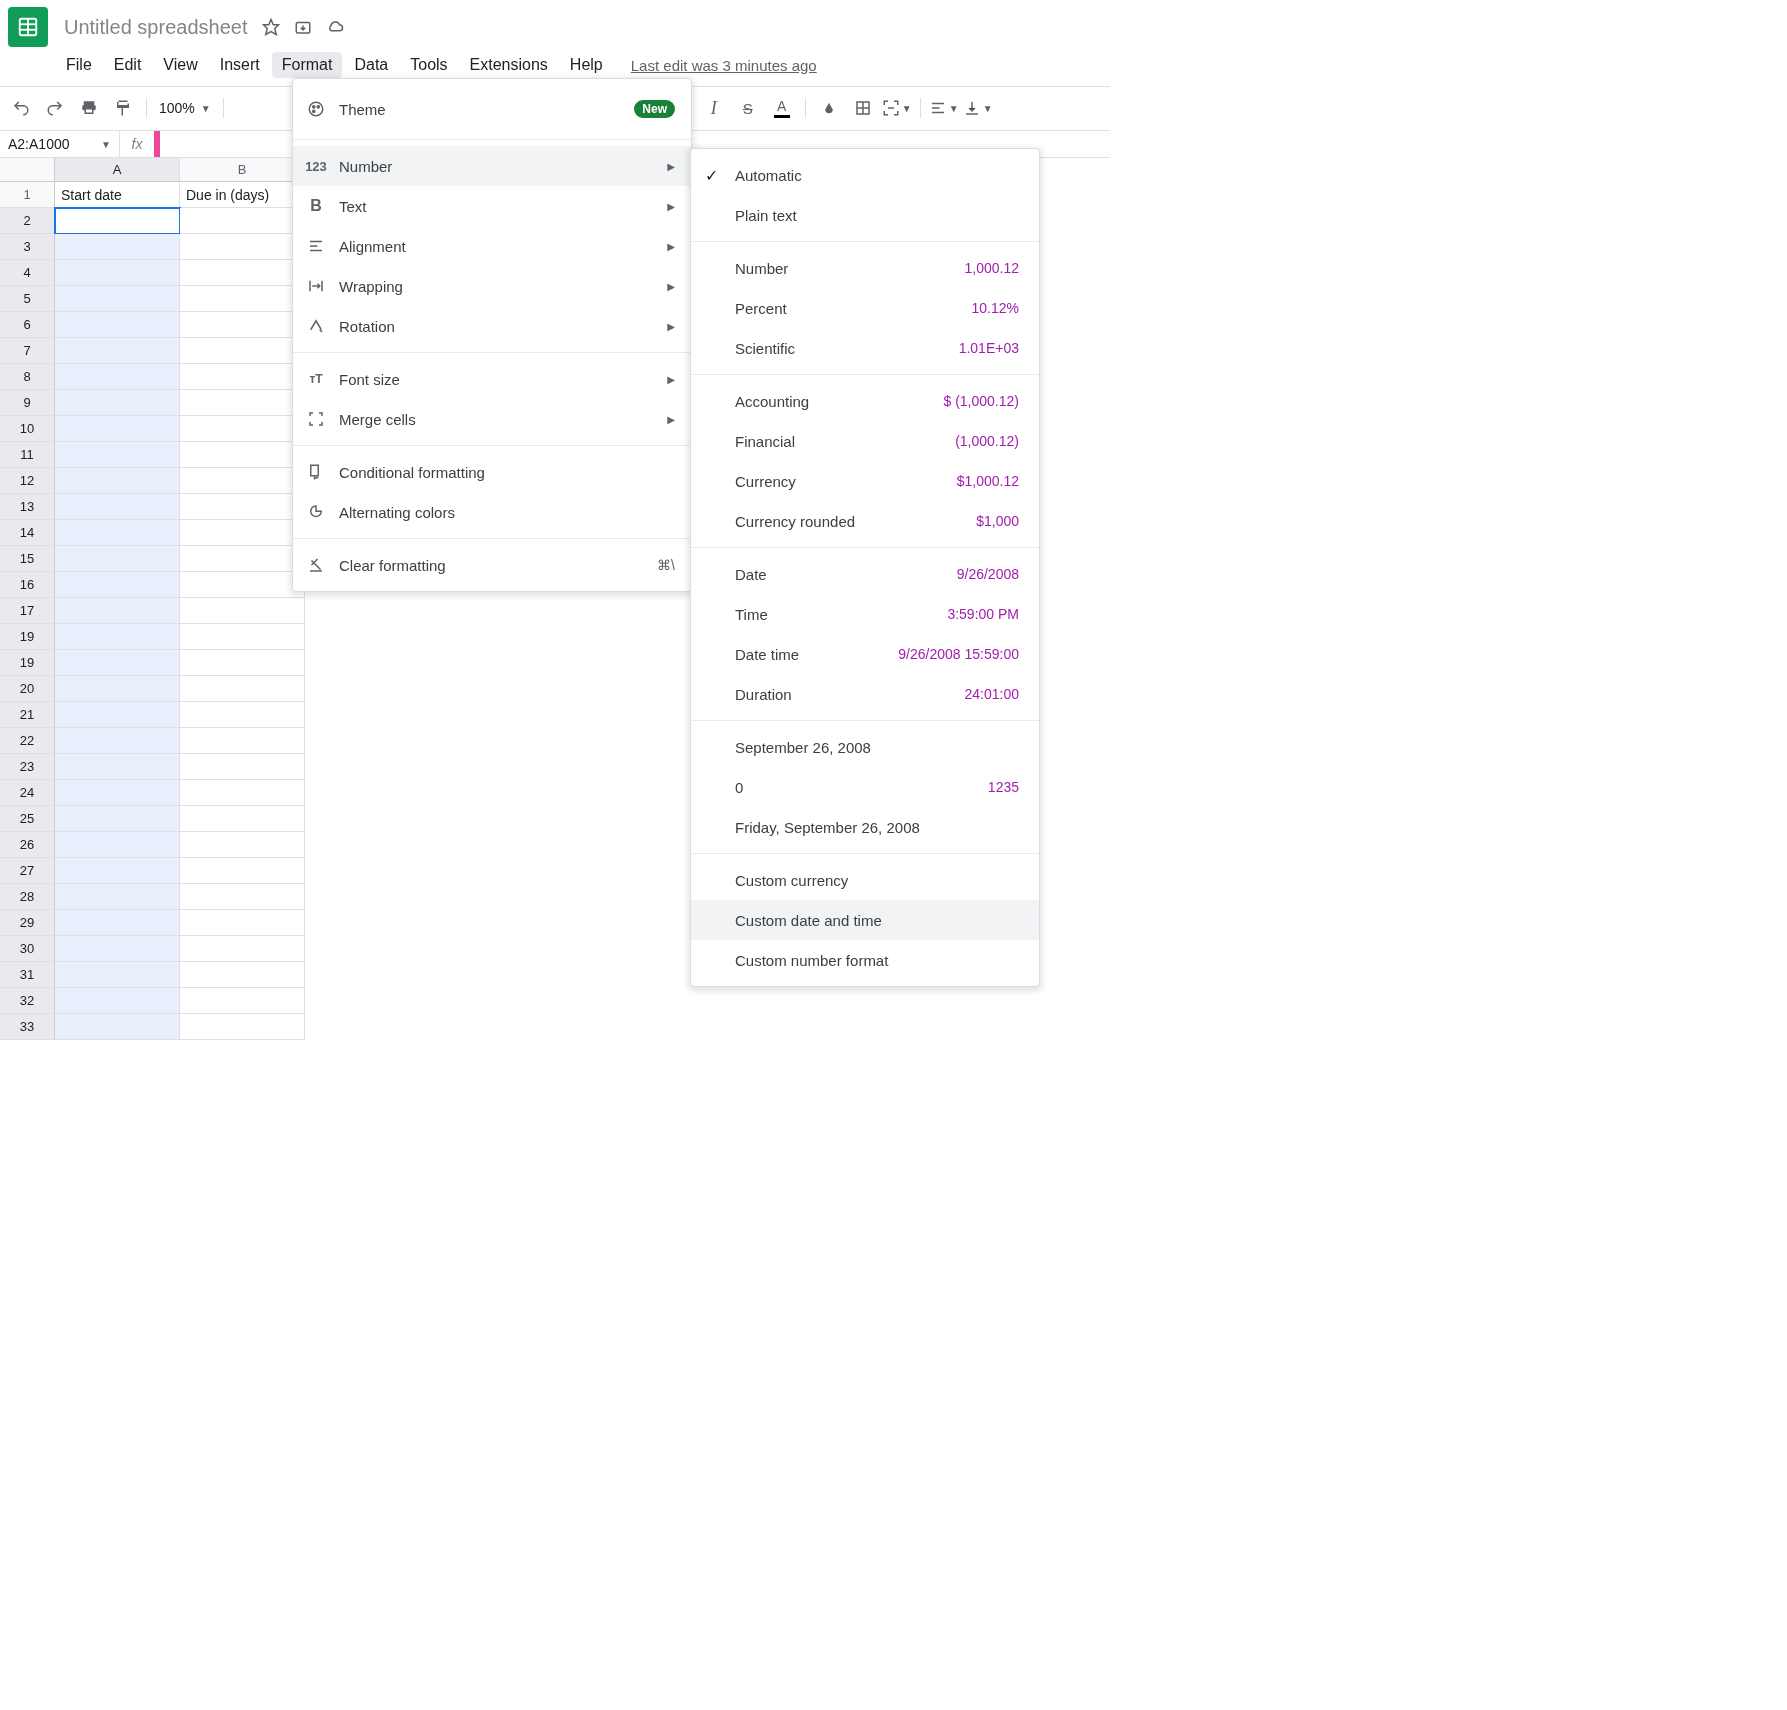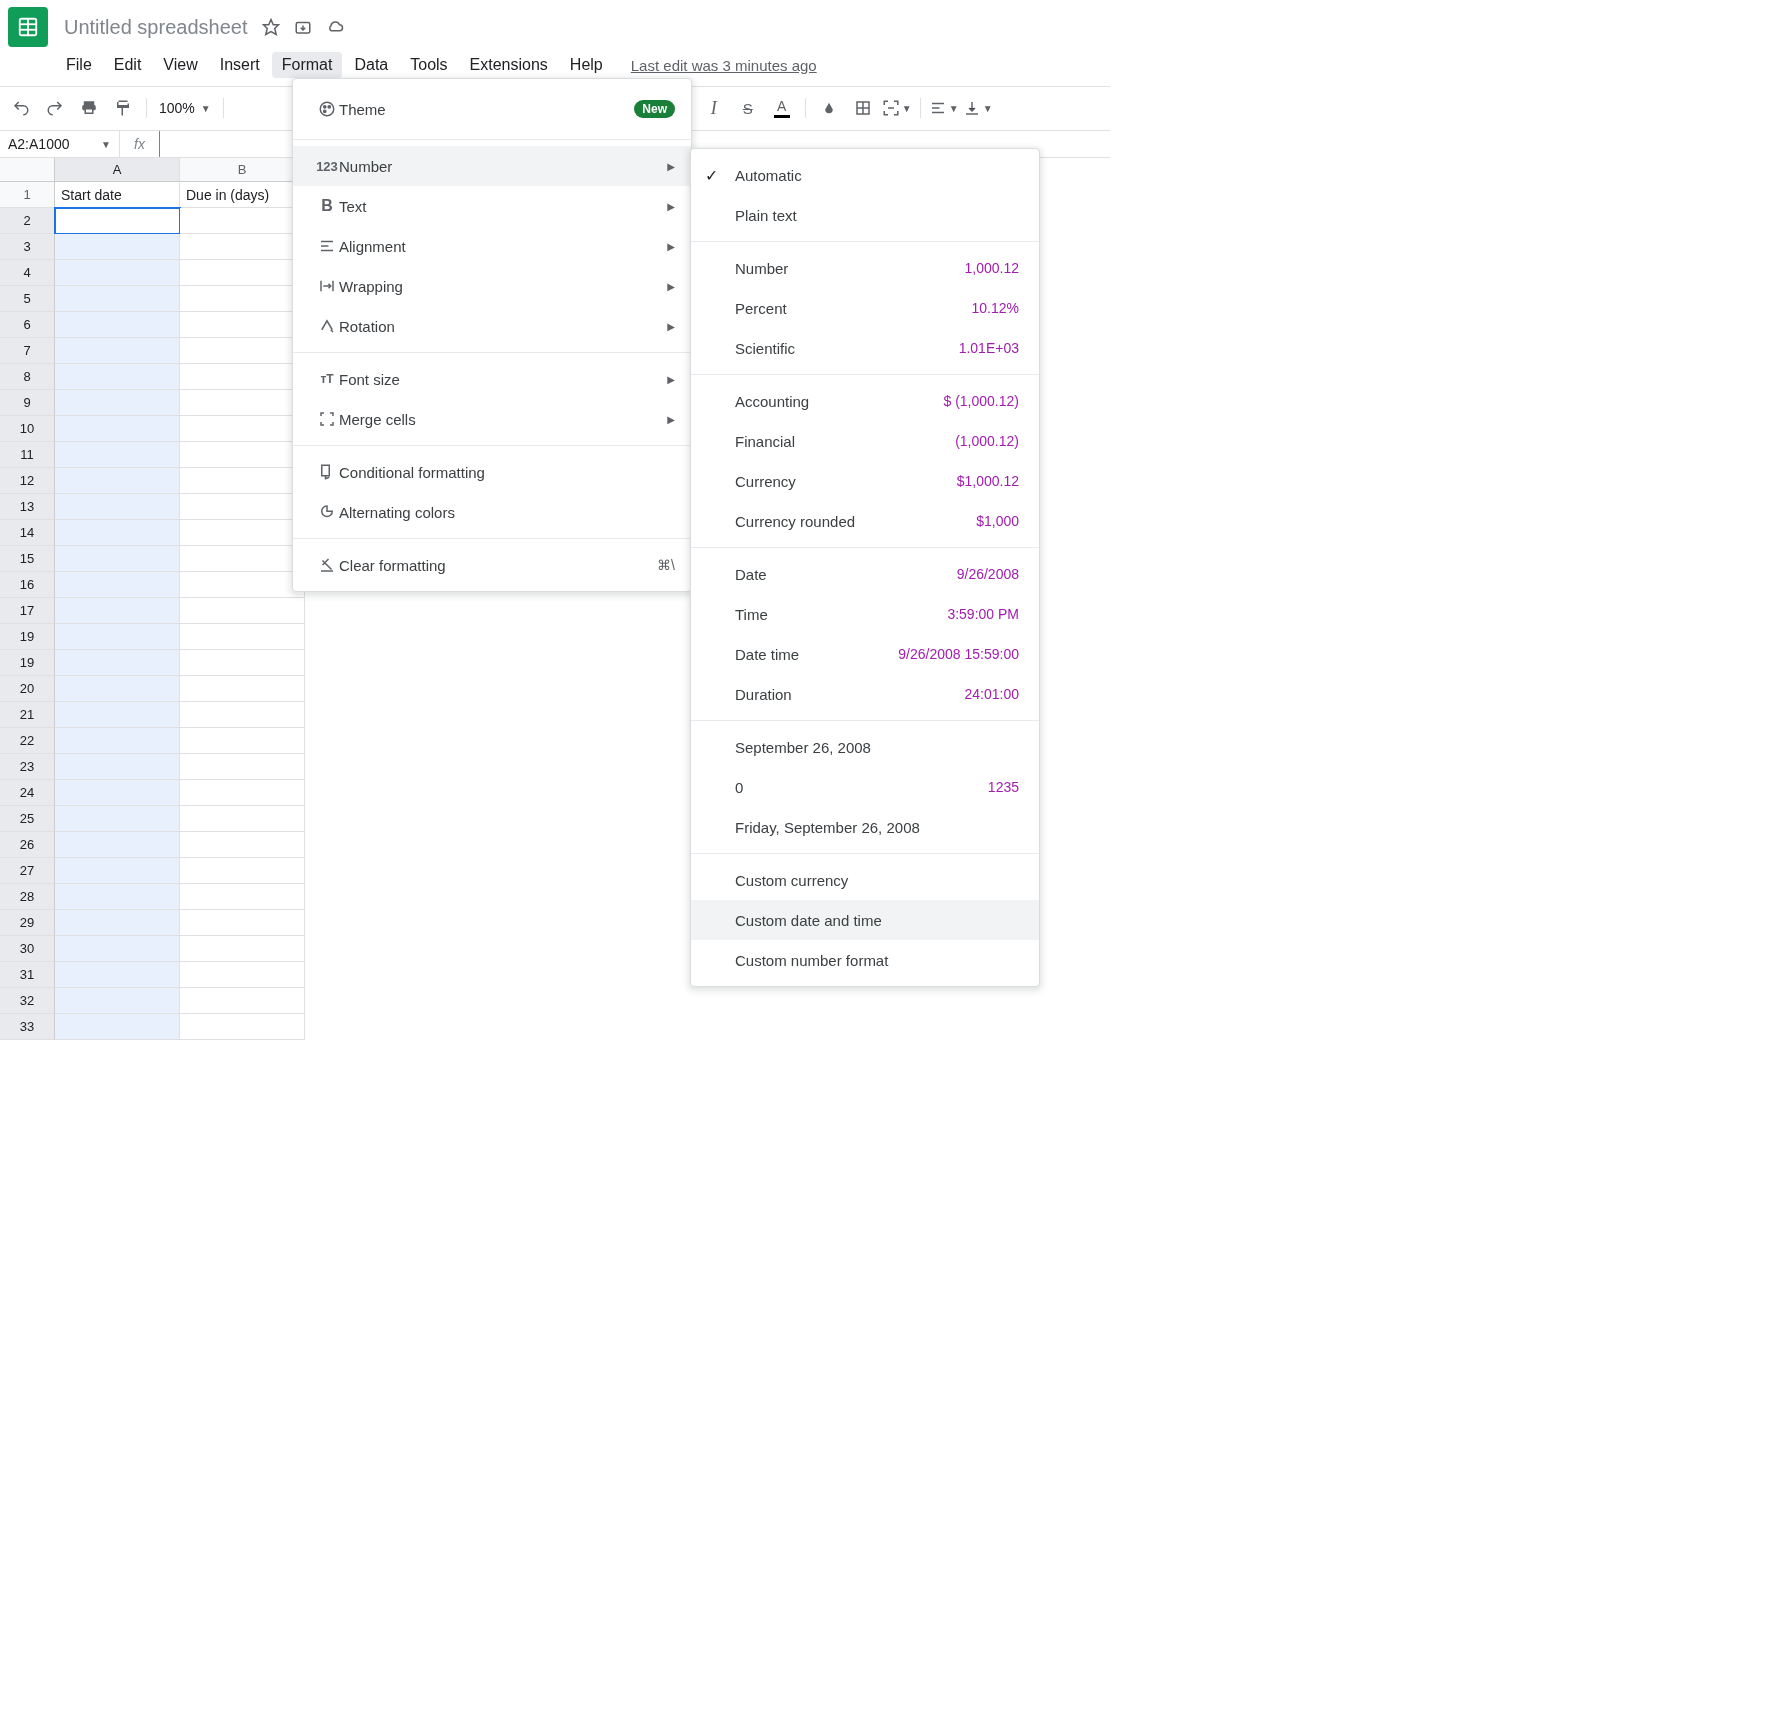--- a/index.html
+++ b/index.html
@@ -23,21 +23,21 @@
 .toolbar { height:44px; border-top:1px solid #e0e0e0; border-bottom:1px solid #fff; display:flex; align-items:center; padding:0 4px; margin-top:6px;}
 .tool { width:34px; height:34px; display:flex; align-items:center; justify-content:center; color:#5f6368; }
 .tool.sep { width:0; border-left:1px solid #e0e0e0; height:20px; margin:0 6px; }
 .zoom { display:flex; align-items:center; gap:4px; color:#202124; font-size:14px; padding:0 6px;}
 .toolbar .spacer1 { width:420px; }
 .tc-underline { border-bottom:3px solid #000; padding-bottom:1px; width:16px; text-align:center;}
 
 
 .fxrow { height:28px; display:flex; align-items:stretch; border-top:1px solid #e0e0e0; border-bottom:1px solid #e0e0e0;}
 .namebox { width:120px; border-right:1px solid #e0e0e0; display:flex; align-items:center; justify-content:space-between; padding:0 8px; font-size:14px;}
-.fx-label { width:40px; display:flex; align-items:center; justify-content:center; font-style:italic; color:#80868b; border-right:1px solid #ec4899;}
+.fx-label { width:40px; display:flex; align-items:center; justify-content:center; font-style:italic; color:#80868b; border-right:6px solid #ec4899;}
 .fx-input { flex:1; padding:0 8px; background:#fff;}
 
 
 .grid { position:relative; user-select:none;}
 .colheaders { display:flex; height:24px; margin-left:55px; }
 .colheaders .ch { border-right:1px solid #e0e0e0; border-bottom:1px solid #cccccc; text-align:center; font-size:13px; color:#5f6368; line-height:24px; background:#f8f9fa;}
 .ch.A{width:125px;} .ch.B{width:125px;}
 .rows { display:flex; flex-direction:column; }
 .row { display:flex; height:26px; }
 .rowhead { width:55px; border-right:1px solid #ccc; border-bottom:1px solid #e0e0e0; background:#f8f9fa; font-size:13px; color:#5f6368; text-align:center; line-height:26px;}
@@ -47,21 +47,21 @@
 .cell.active{ outline:2px solid #1a73e8; outline-offset:-1px; background:#fff;}
 .rowhead.hl, .ch.hl{ background:#e8eaed; color:#202124;}
 .corner { position:absolute; left:0; top:0; width:55px; height:24px; background:#f8f9fa; border-right:1px solid #ccc; border-bottom:1px solid #ccc;}
 
 
 .menu { position:absolute; background:#fff; border:1px solid #dadce0; border-radius:4px; box-shadow:0 2px 6px 2px rgba(60,64,67,.15); padding:6px 0; font-size:15px; color:#3c4043; }
 .menu.format { left:292px; top:78px; width:400px; }
 .menu-row { display:flex; align-items:center; height:40px; padding:0 16px 0 46px; gap:12px; position:relative; }
 .menu-row.tall { height:48px;}
 .menu-row.hover{ background:#f1f3f4;}
-.menu-row .mi-icon{ position:absolute; left:23px; width:22px; height:22px; display:flex; align-items:center; justify-content:center; color:#5f6368;}
+.menu-row .mi-icon{ position:absolute; left:12px; width:22px; height:22px; display:flex; align-items:center; justify-content:center; color:#5f6368;}
 .menu-row .mi-icon.txt{ font-size:13px; font-weight:700;}
 .menu-row .chev{ margin-left:auto; font-size:10px; color:#5f6368;}
 .menu-row .hk { margin-left:auto; color:#5f6368; font-size:14px;}
 .menu-sep { border-top:1px solid #e8eaed; margin:6px 0;}
 .badge-new{ background:#188038; color:#fff; font-size:12px; font-weight:600; border-radius:10px; padding:2px 8px; margin-left:auto;}
 
 .menu.number { left:690px; top:148px; width:350px;}
 .nrow { display:flex; align-items:center; height:40px; padding:0 20px 0 44px; position:relative;}
 .nrow .chk{ position:absolute; left:14px; font-size:16px; color:#202124;}
 .nrow .lbl{ font-size:15px; color:#3c4043;}

